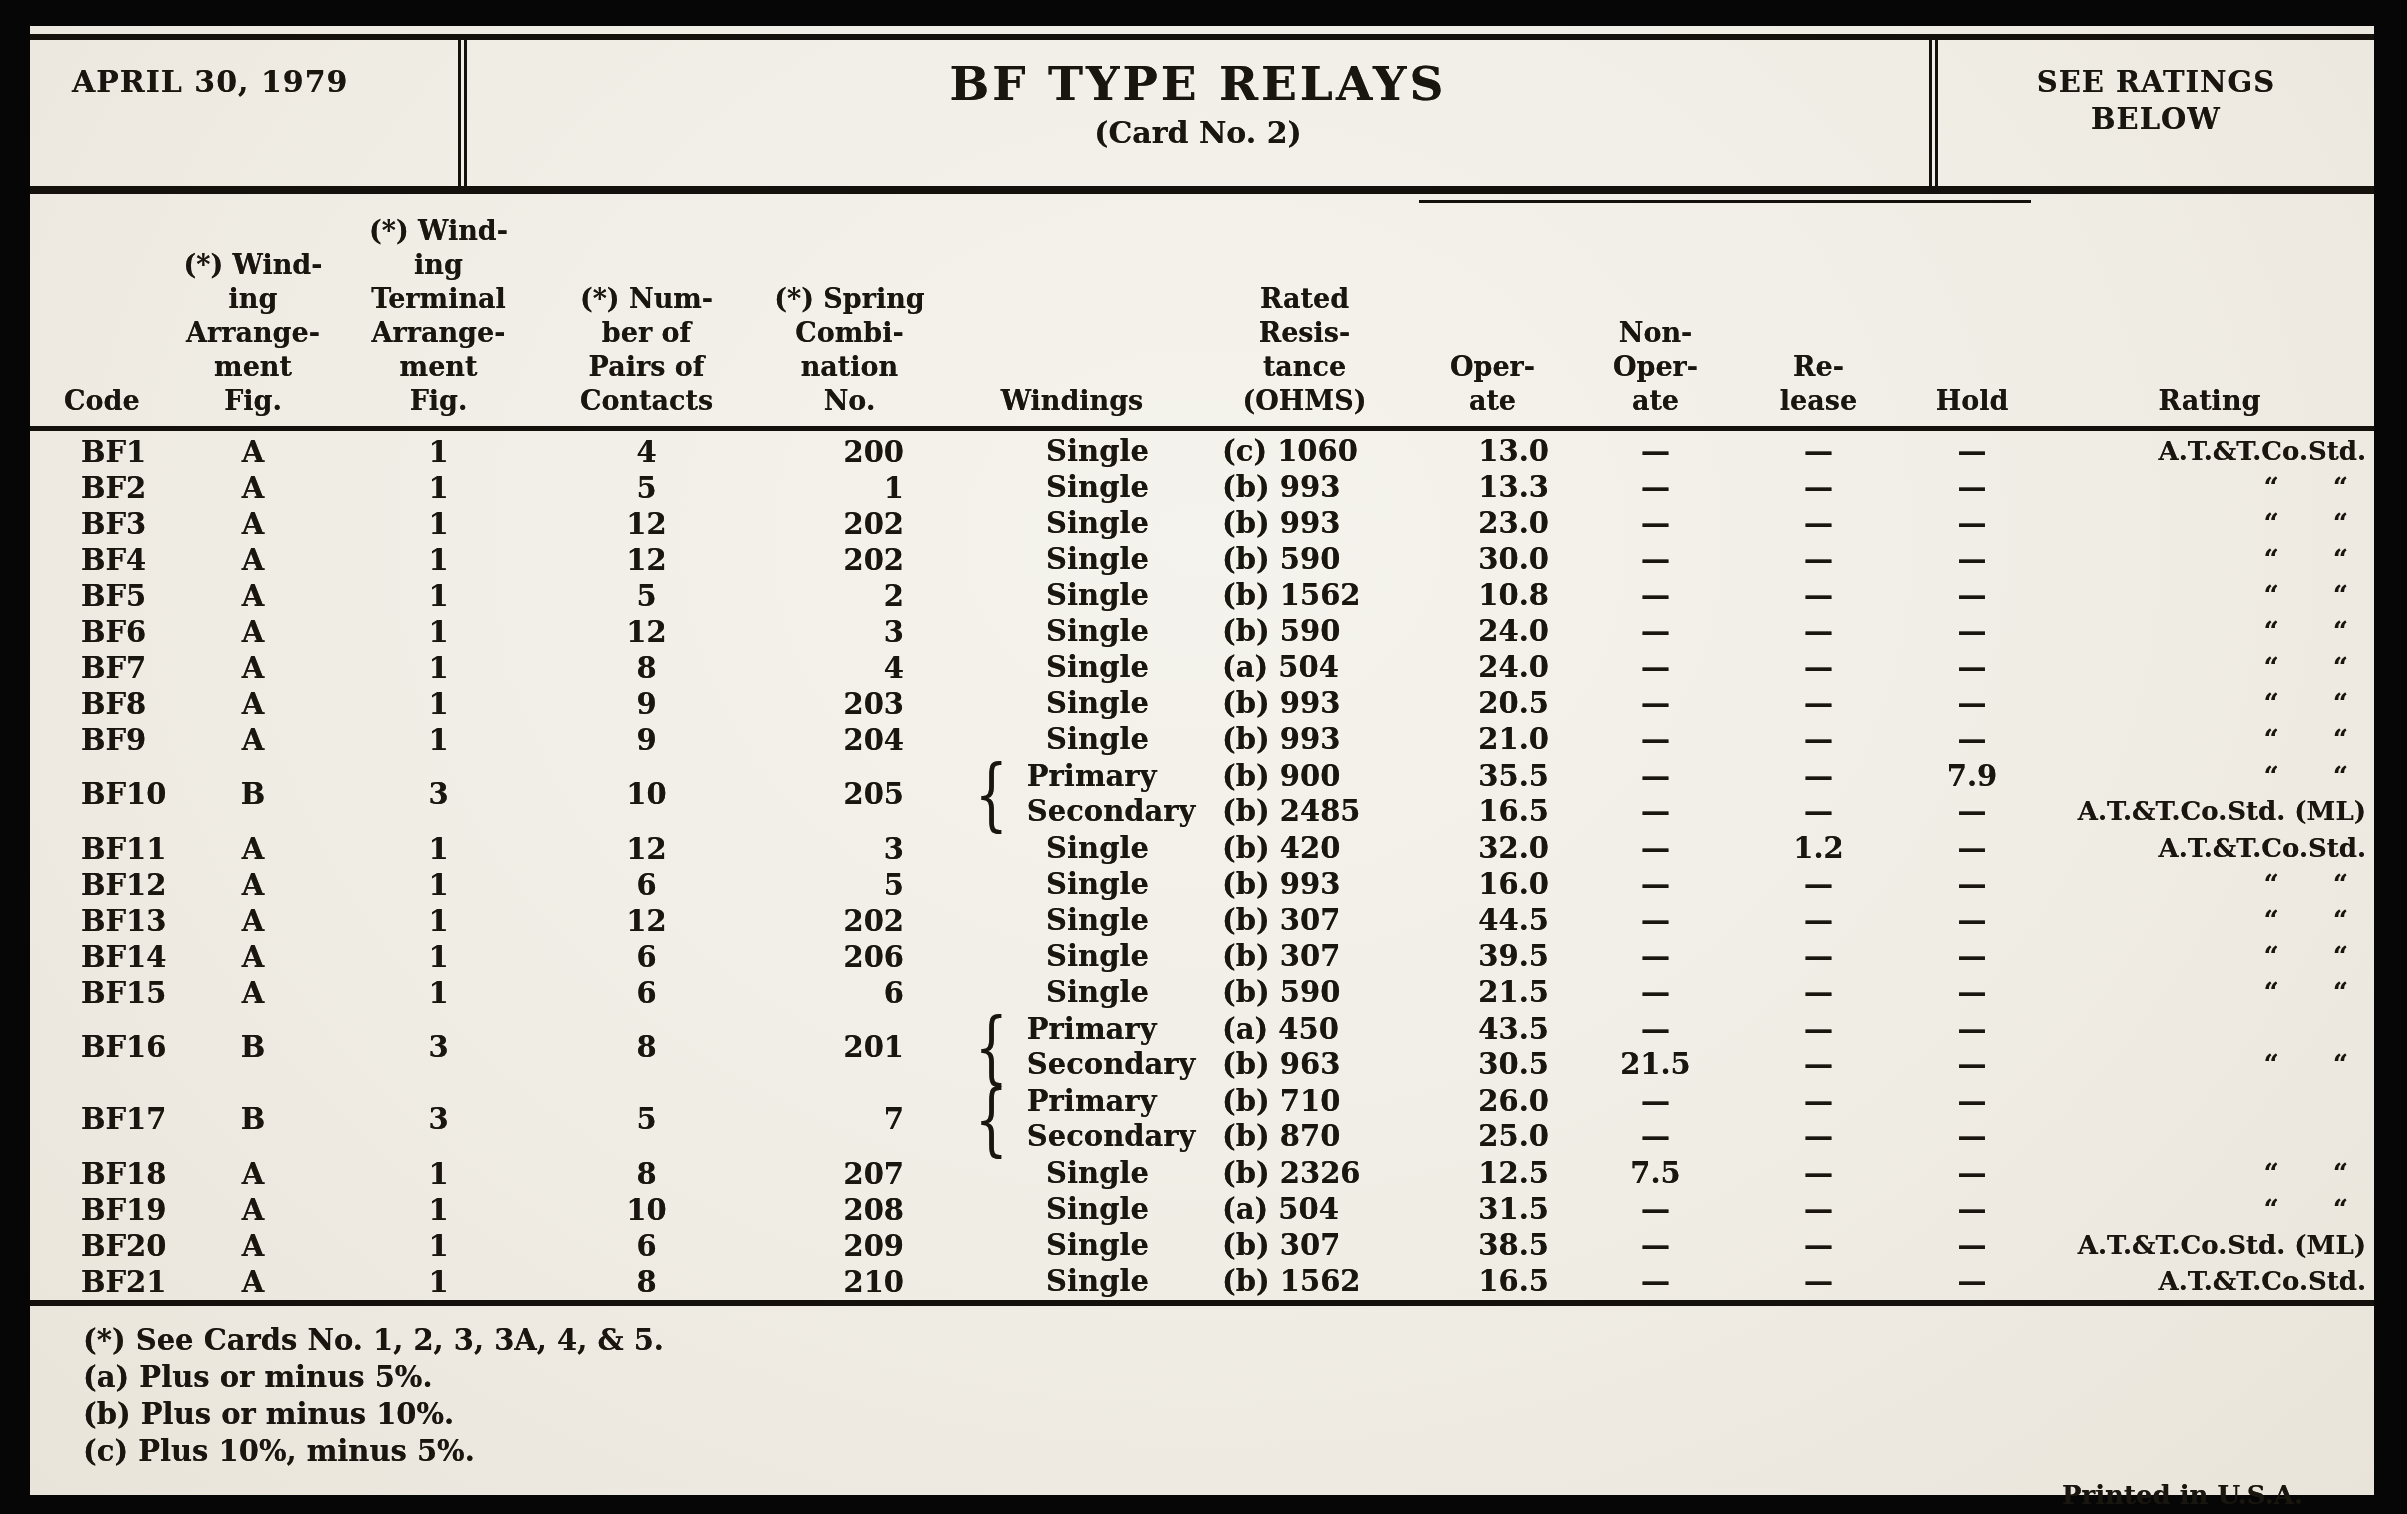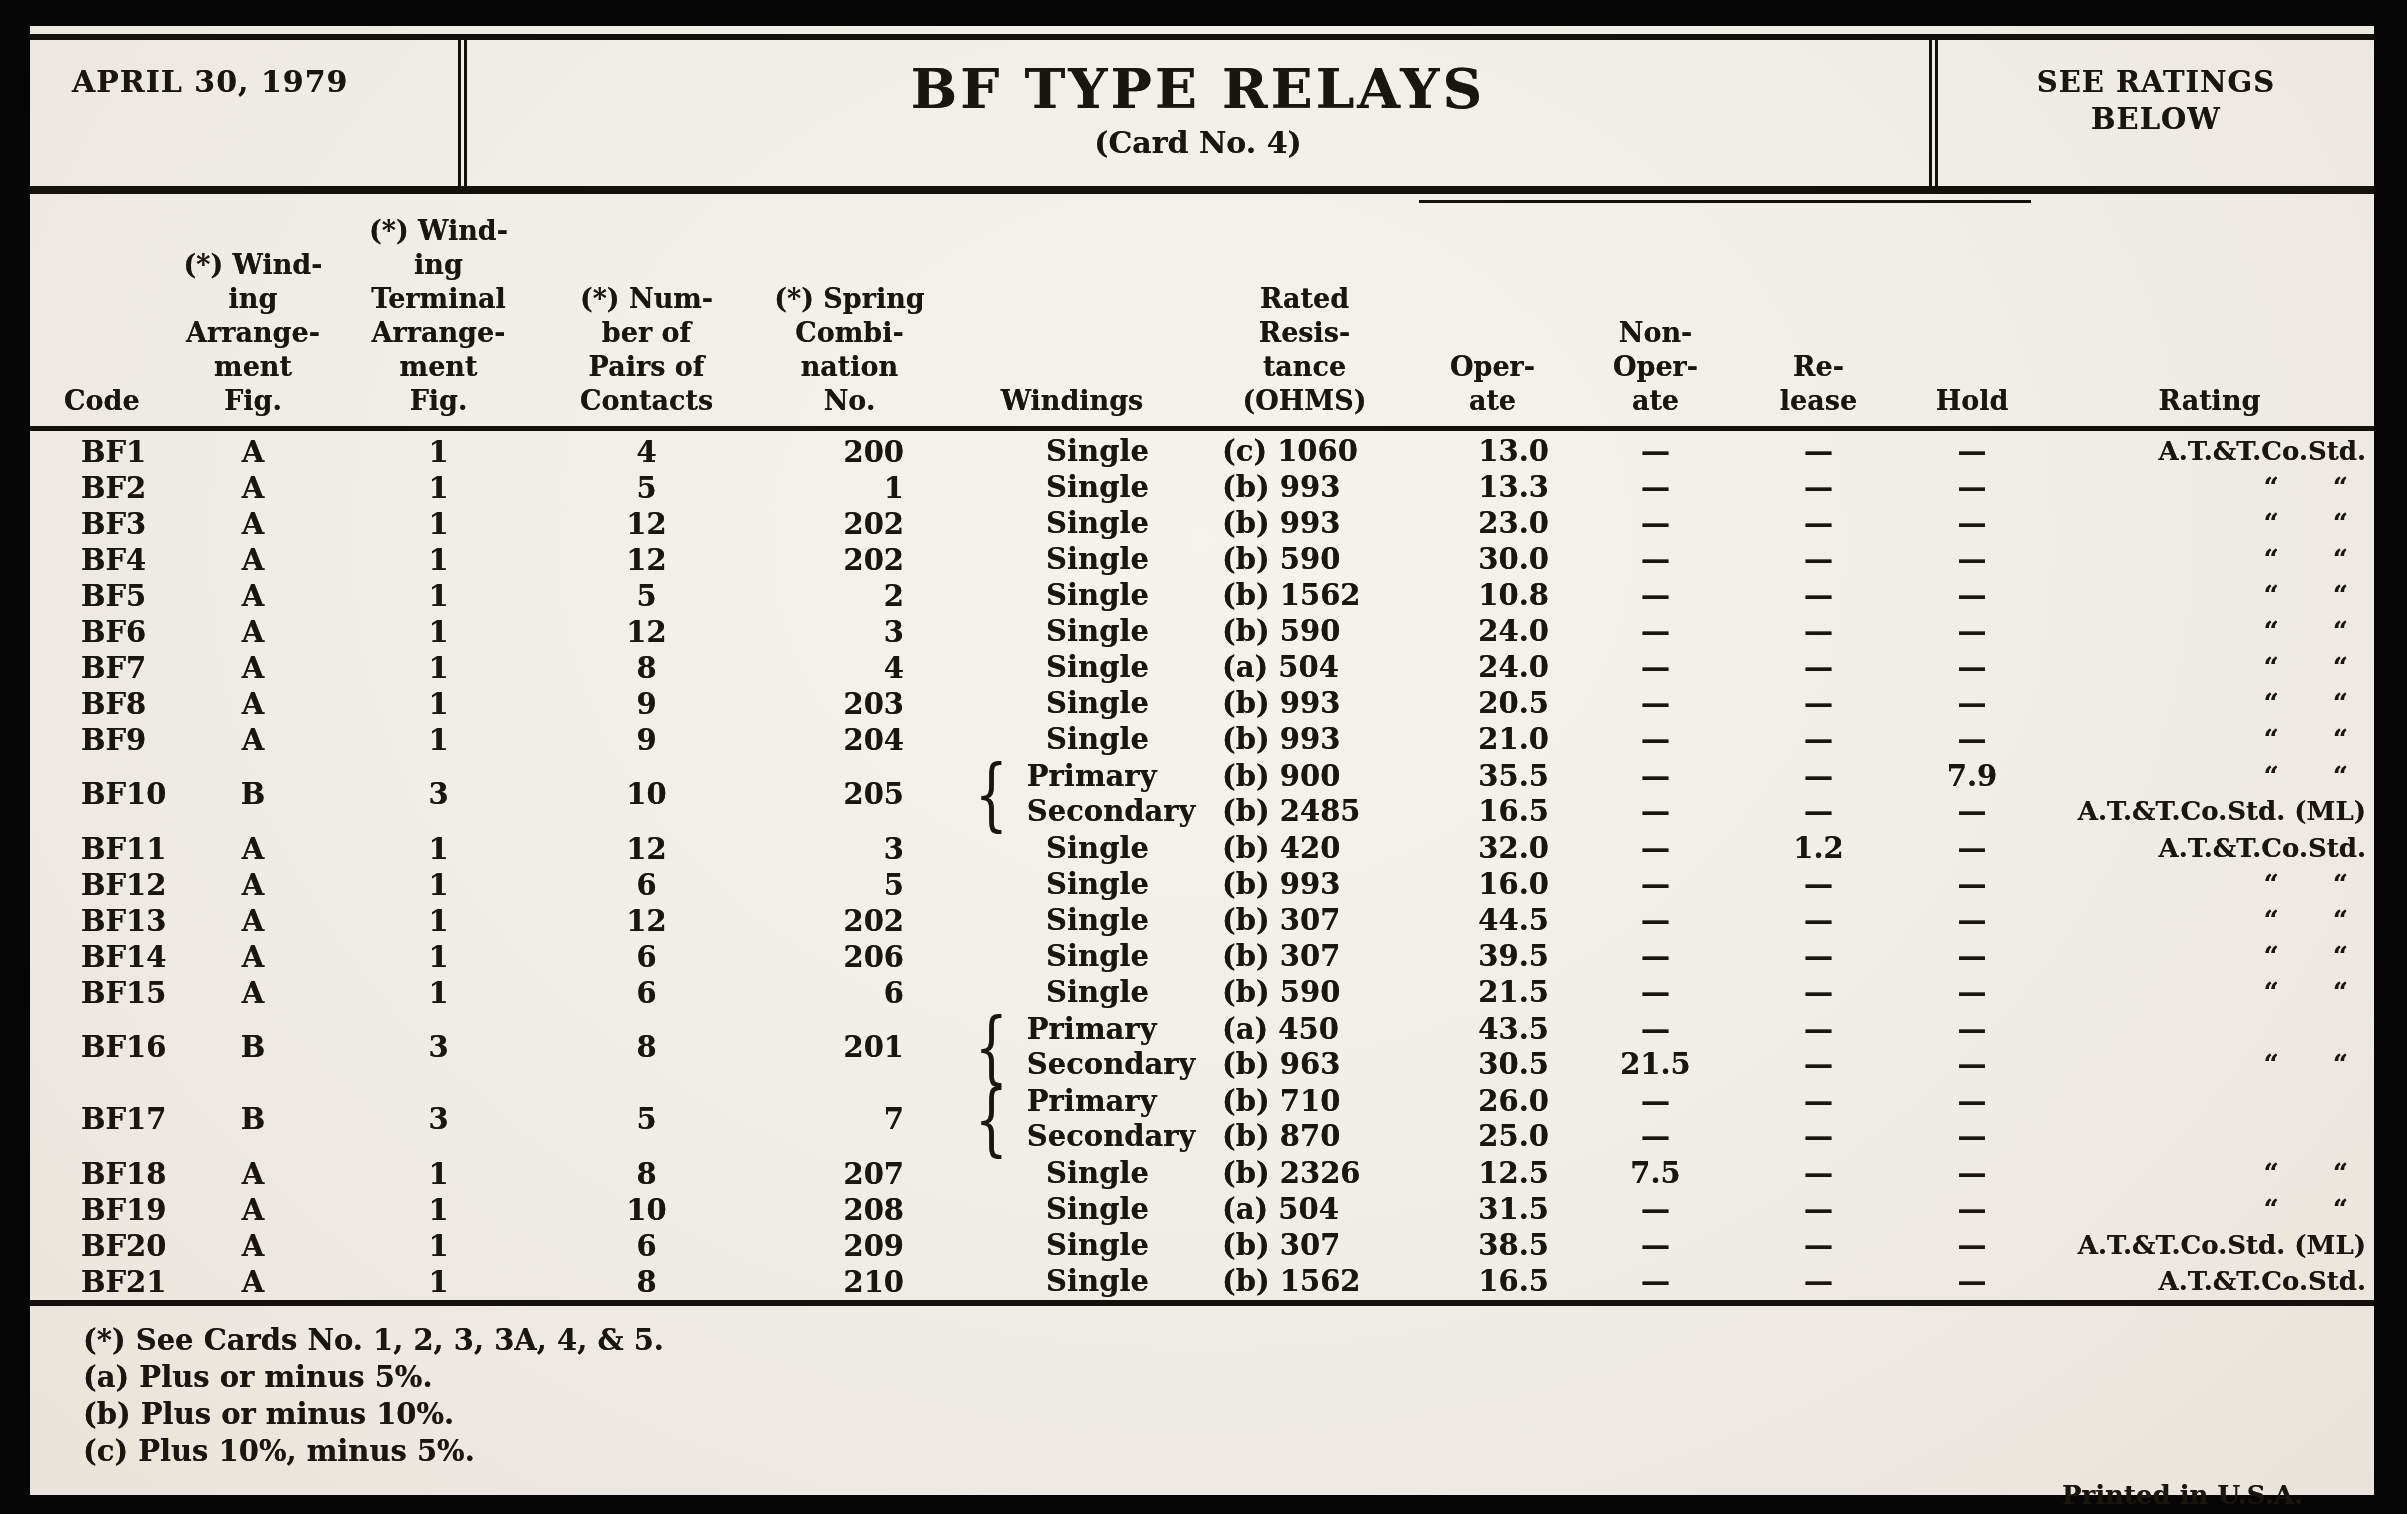--- a/index.html
+++ b/index.html
@@ -8,21 +8,21 @@
          font-family:"DejaVu Serif","Liberation Serif",serif; font-weight:700; color:#19150f; }
   .paper { position:absolute; left:30px; top:26px; right:34px; bottom:20px;
            background:radial-gradient(ellipse at 50% 35%, #f5f3ed 0%, #f0ede5 55%, #e8e4da 100%);
            padding-top:8px; }
   
   .header-band { display:flex; height:160px; border-top:6px solid #14110c; border-bottom:8px solid #14110c; }
   .h-cell { padding-top:24px;border-radius:21px; }
   .h-left { width:428px; padding-left:42px; font-size:30px; letter-spacing:1px; }
   .vsep { width:9px; border-left:3px solid #14110c; border-right:3px solid #14110c; }
   .h-center { flex:1; text-align:center; padding-top:16px; }
-  .title { font-size:55px; letter-spacing:3px; }
+  .title { font-size:47px; letter-spacing:3px; }
   .subtitle { font-size:30px; margin-top:4px; }
   .h-right { width:436px; text-align:center; font-size:29px; line-height:37px; white-space:pre-line; letter-spacing:1px; }
   
   .thead { display:flex; height:237px; border-bottom:5px solid #14110c; font-size:27px; line-height:34px; }
   .th { display:flex; align-items:flex-end; justify-content:center; text-align:center;
         white-space:pre-line; padding-bottom:8px; }
   .c-code   { width:139px; }
   .thead .c-code { justify-content:flex-start; text-align:left; padding-left:34px; }
   .c-wa     { width:168px; }
   .c-wta    { width:203px; }
@@ -68,21 +68,21 @@
 
 <div class="paper">
 
   <div class="header-band">
     <div class="h-cell h-left">
       <span>APRIL 30, 1979</span>
     </div>
     <div class="vsep"></div>
     <div class="h-cell h-center">
       <div class="title">BF TYPE RELAYS</div>
-      <div class="subtitle">(Card No. 4)</div>
+      <div class="subtitle">(Card No. 2)</div>
     </div>
     <div class="vsep"></div>
     <div class="h-cell h-right">SEE RATINGS
 BELOW</div>
   </div>
 
   <div class="thead">
     <div class="th c-code">Code</div>
     <div class="th c-wa">(*) Wind-
 ing

